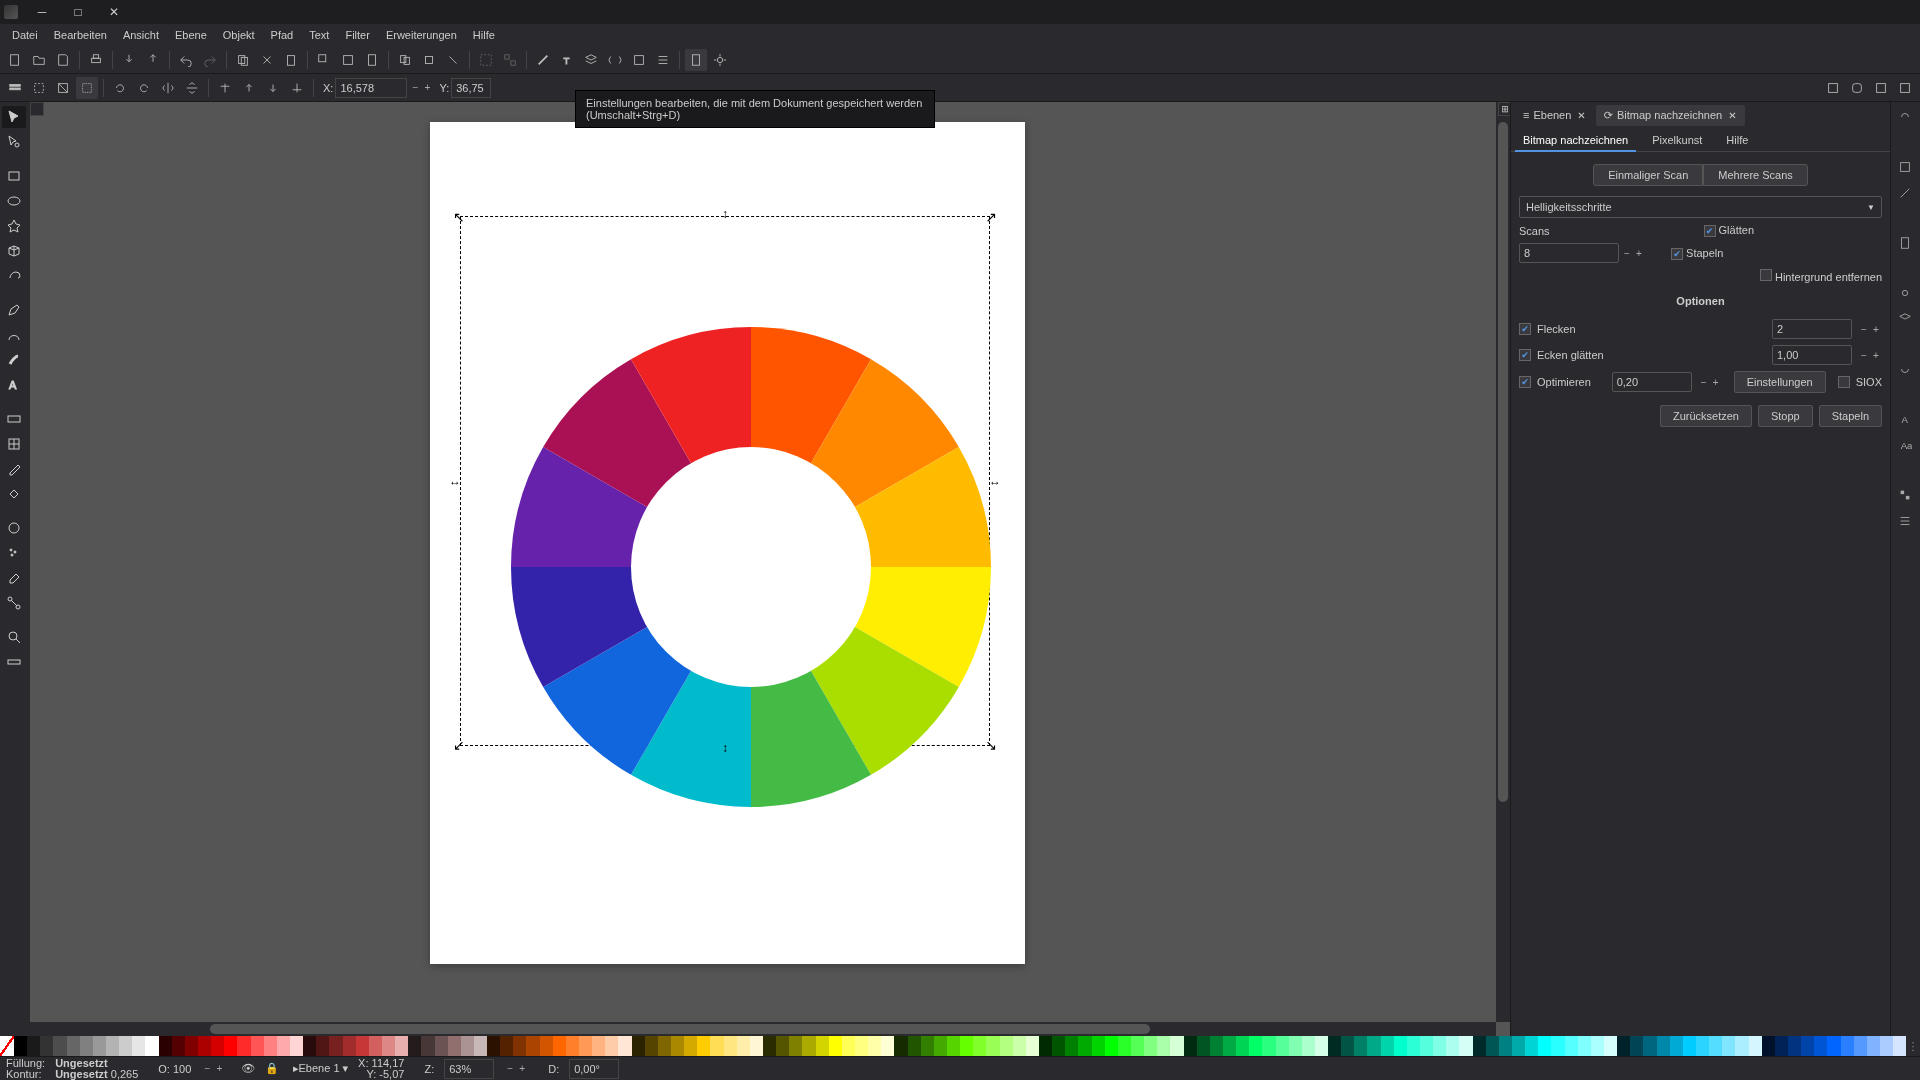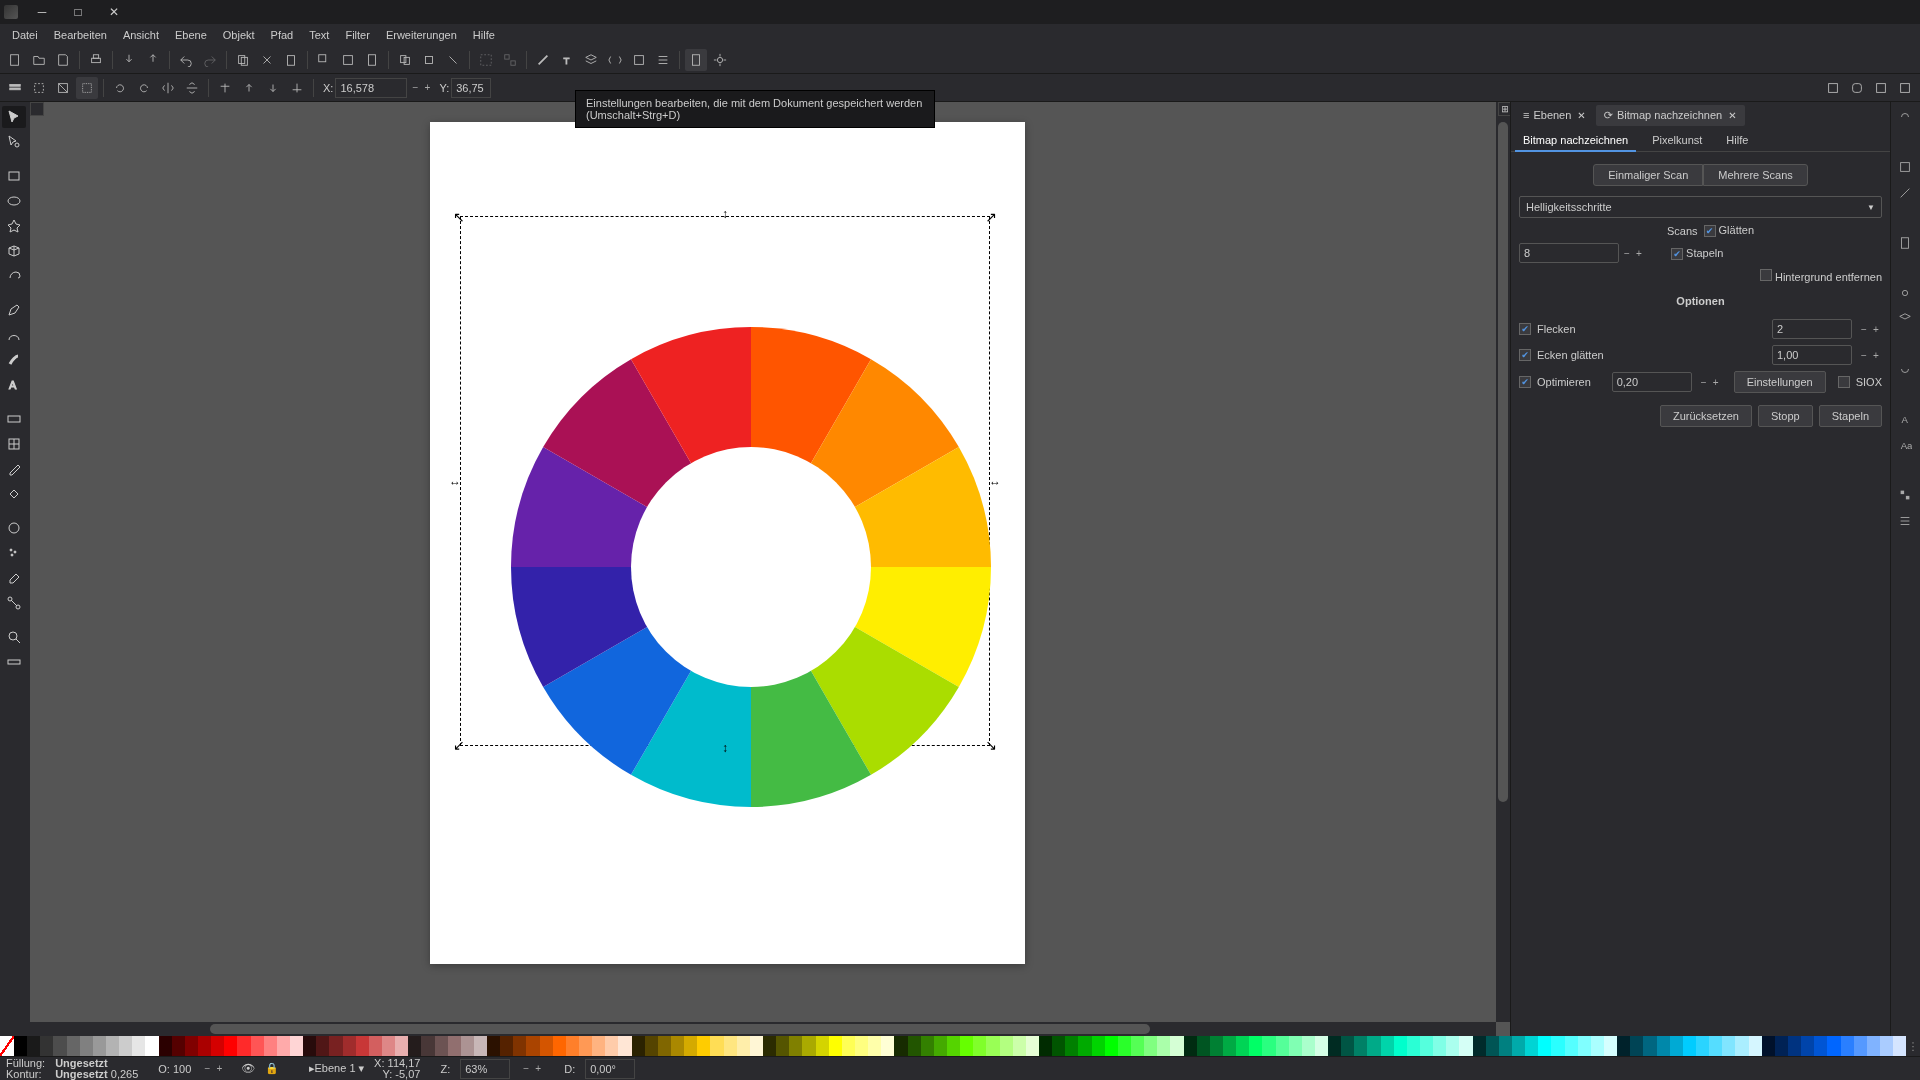--- a/index.html
+++ b/index.html
@@ -528,21 +528,21 @@
     <div class="panel-body">
       <div class="scan-toggle">
         <div class="sbtn">Einmaliger Scan</div>
         <div class="sbtn">Mehrere Scans</div>
       </div>
       <div class="dropdown">
         <span>Helligkeitsschritte</span>
           <span class="arrow">▼</span>
       </div>
       <div class="row" style="justify-content:space-between">
-        <div style="flex:1;text-align:right"><span>Scans</span></div>
+        <div style="flex:1;text-align:left"><span>Scans</span></div>
         <div style="flex:1"><span class="chk checked"></span> <span>Glätten</span></div>
       </div>
       <div class="row" style="justify-content:space-between">
         <div style="display:flex;align-items:center;gap:2px">
           <div class="numinput" style="width:100px">
               <span>8</span>
             </div>
           <div class="spinbtns">
               <span>−</span>
               <span>+</span>
@@ -828,21 +828,21 @@
     <div><b>Ungesetzt</b></div>
     <div><b>Ungesetzt</b> <span>0,265</span></div>
   </div>
   <div style="margin-left:10px"><span>O:</span> <span>100</span></div>
   <div class="spinbtns">
       <span>−</span>
       <span>+</span>
     </div>
   <div style="margin-left:6px">👁</div>
   <div>🔒</div>
-  <div style="margin-left:20px">▸Ebene 1 ▾</div>
+  <div style="margin-left:4px">▸Ebene 1 ▾</div>
   <div style="display:flex;flex-direction:column;line-height:11px;text-align:right">
     <div><span>X:</span> <span>114,17</span></div>
     <div><span>Y:</span> <span>-5,07</span></div>
   </div>
   <div style="margin-left:10px"><span>Z:</span></div>
   <div class="coord-input" style="width:50px">
       <span>63%</span>
     </div>
   <div class="spinbtns">
       <span>−</span>

